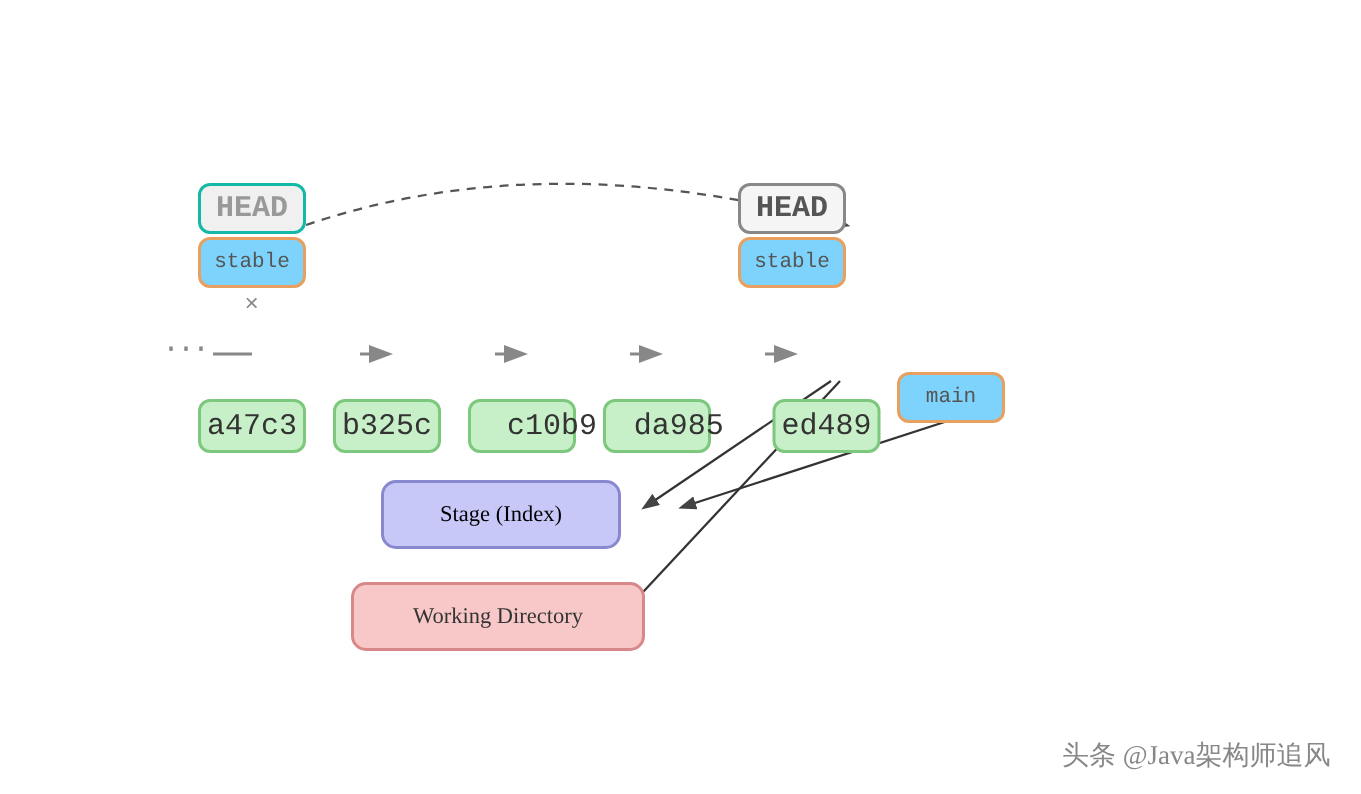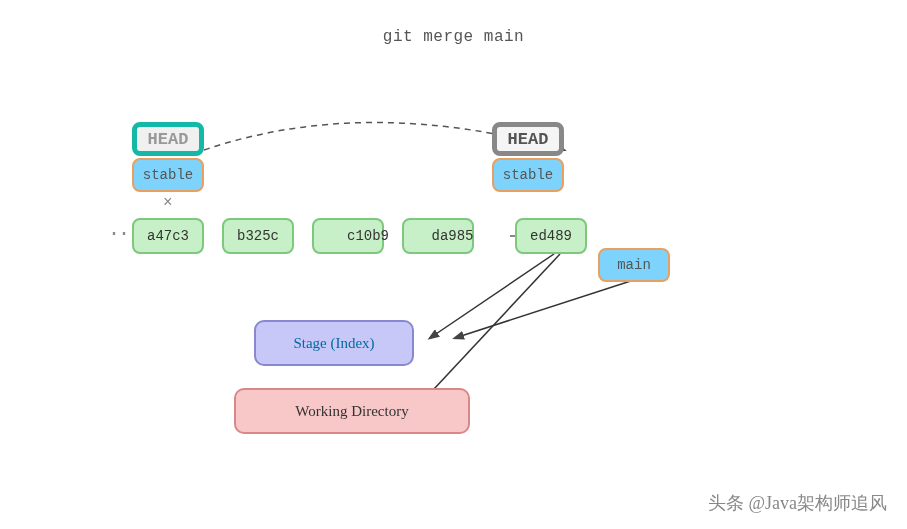--- a/index.html
+++ b/index.html
@@ -34,36 +34,37 @@
     .commit-box {
       position: absolute;
       background: #c8f0c8;
       border: 2px solid #7cc87c;
       border-radius: 8px;
       width: 72px;
       height: 36px;
       display: flex;
       align-items: center;
       justify-content: center;
-      font-size: 14px;
+      font-size: 20px;
       color: #333;
+      margin-top: 48px;
     }
 
     
     .head-box {
       position: absolute;
       background: #f0f0f0;
-      border: 5px solid #14b8a6;
+      border: 2px solid #14b8a6;
       border-radius: 8px;
       width: 72px;
       height: 34px;
       display: flex;
       align-items: center;
       justify-content: center;
-      font-size: 17px;
+      font-size: 20px;
       font-weight: bold;
       color: #999;
     }
 
     
     .branch-box {
       position: absolute;
       background: #7dd3fc;
       border: 2px solid #e8a060;
       border-radius: 8px;
@@ -81,31 +82,31 @@
       position: absolute;
       background: #c8c8f8;
       border: 2px solid #8888d0;
       border-radius: 10px;
       width: 160px;
       height: 46px;
       display: flex;
       align-items: center;
       justify-content: center;
       font-size: 15px;
-      color: #0369a1;
+      color: #000000;
       font-family: Georgia, serif;
     }
 
     
     .working-box {
       position: absolute;
       background: #f8c8c8;
       border: 2px solid #d88888;
       border-radius: 10px;
-      width: 236px;
+      width: 196px;
       height: 46px;
       display: flex;
       align-items: center;
       justify-content: center;
       font-size: 15px;
       color: #333;
       font-family: Georgia, serif;
     }
 
     .watermark {
@@ -167,21 +168,20 @@
     <defs>
       <marker id="arrowhead-gray" markerWidth="8" markerHeight="6" refX="6" refY="3" orient="auto">
         <polygon points="0 0, 8 3, 0 6" fill="#888"></polygon>
       </marker>
       <marker id="arrowhead-dark" markerWidth="8" markerHeight="6" refX="6" refY="3" orient="auto">
         <polygon points="0 0, 8 3, 0 6" fill="#444"></polygon>
       </marker>
     </defs>
   </svg>
 
-  <div class="title">git merge main</div>
 
   <div class="dots" style="left: 108px; top: 222px;">···</div>
 
   <div class="head-box" style="left: 132px; top: 122px;">HEAD</div>
 
   <div class="branch-box" style="left: 132px; top: 158px;">stable</div>
 
   <div class="x-mark" style="left: 163px; top: 194px;">×</div>
 
   <div class="head-box" style="left: 492px; top: 122px; color:#555; border-color:#888; background:#f5f5f5;">

